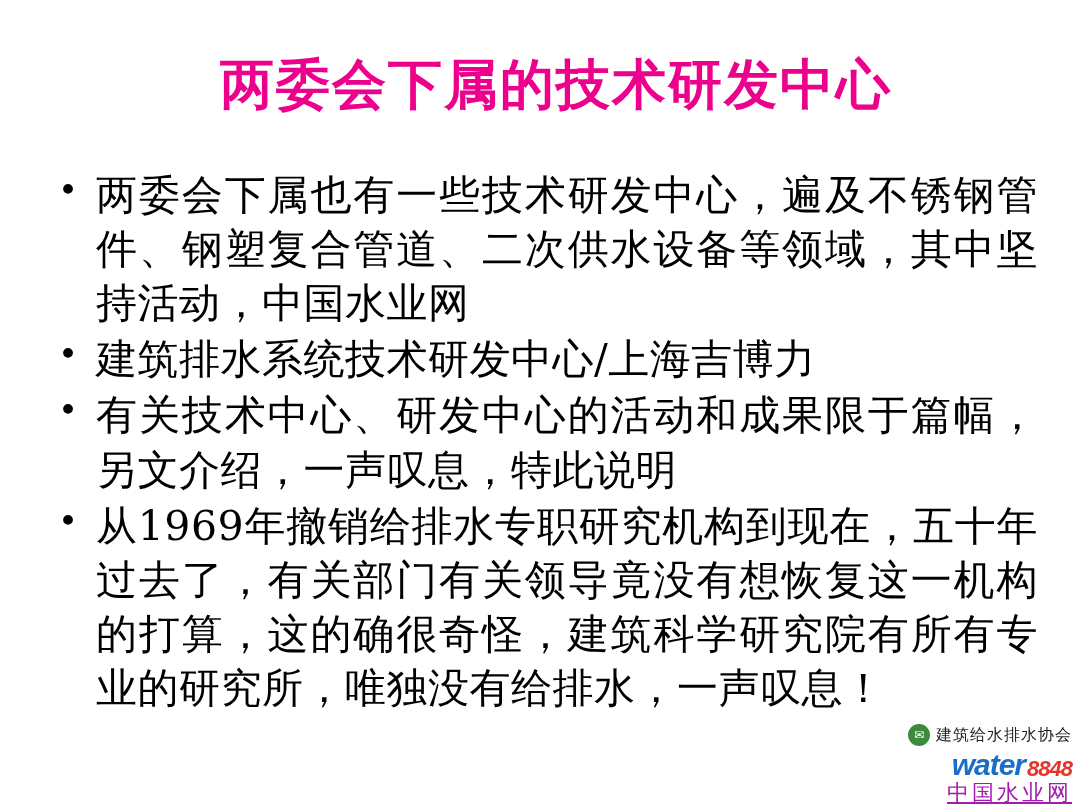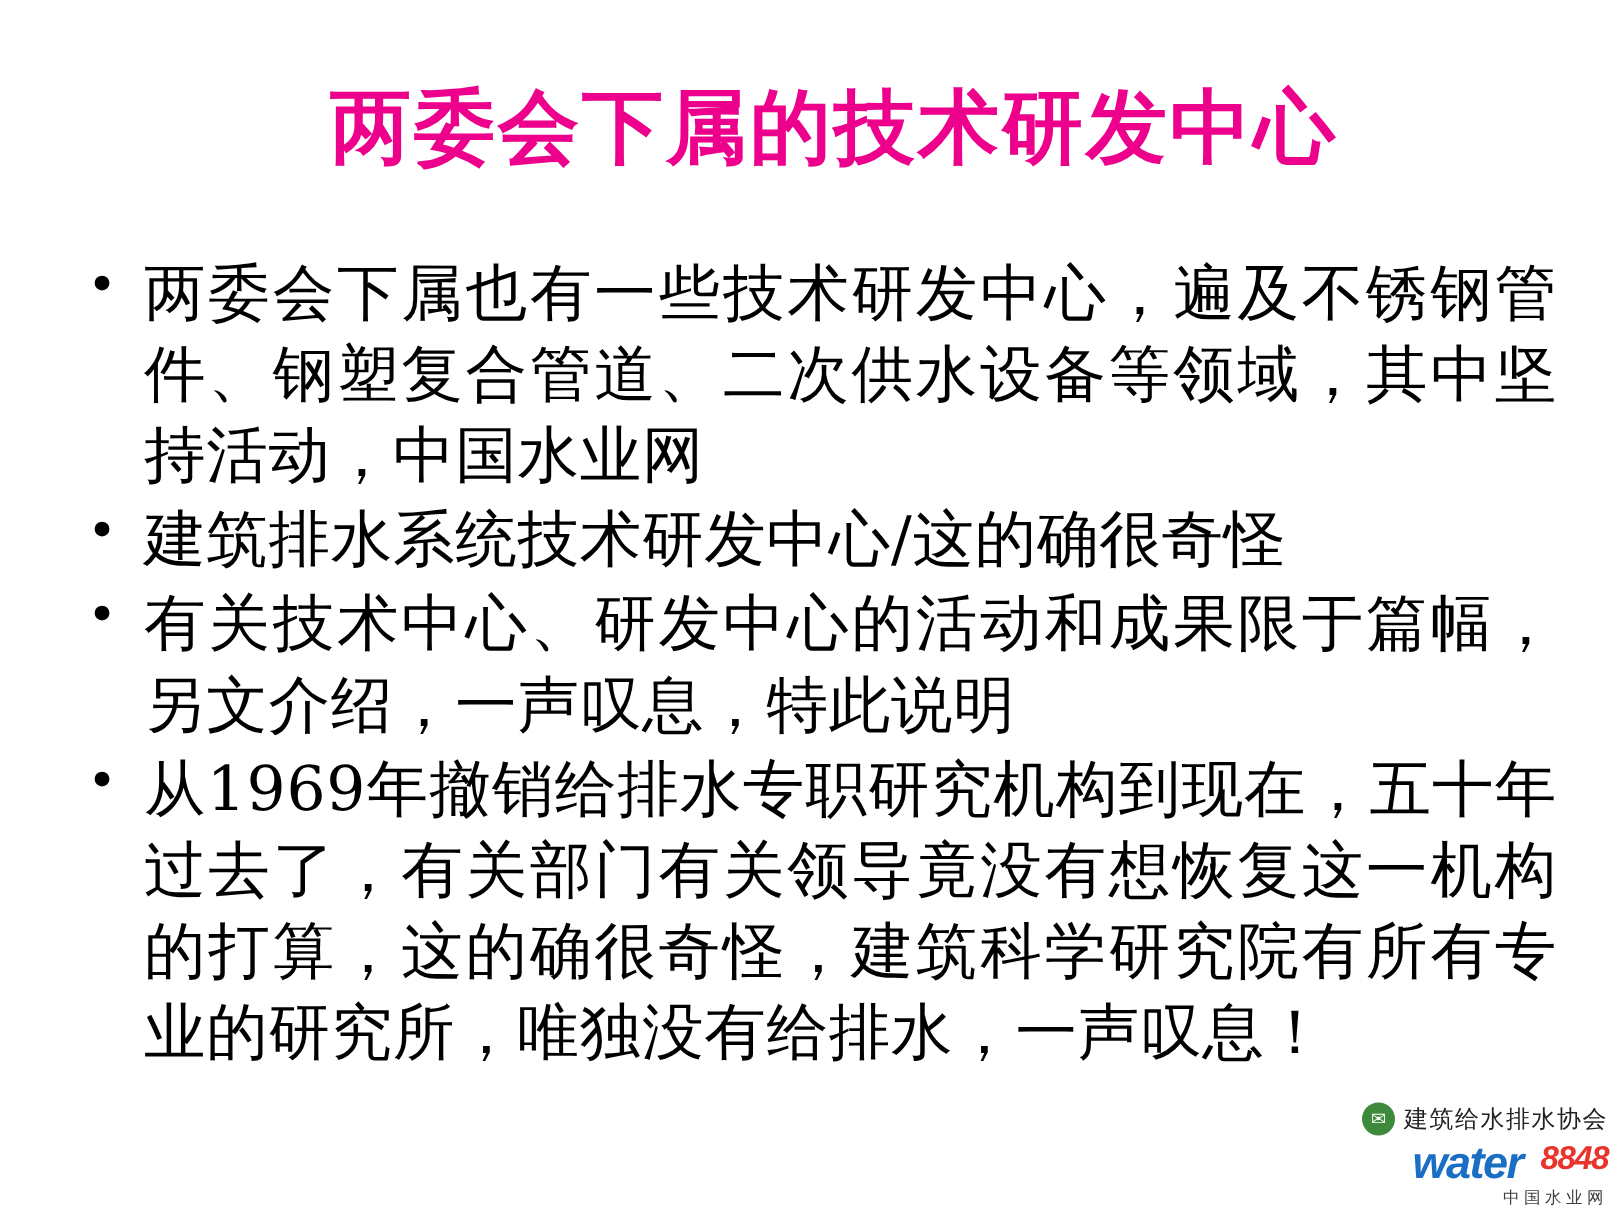--- a/index.html
+++ b/index.html
@@ -98,62 +98,63 @@
   }
   .wm-assoc {
     font-size: 16px;
     color: #222222;
     font-family: "DejaVu Serif", "Liberation Serif", serif;
     letter-spacing: 1px;
   }
   .wm-row2 {
     margin-top: 4px;
     display: flex;
-    align-items: flex-start;
-    gap: 12px;
+    align-items: flex-end;
+    gap: 2px;
   }
   .wm-water {
     font-size: 30px;
     font-weight: bold;
     font-style: italic;
     color: #1a6fc4;
     font-family: "Liberation Sans", sans-serif;
     letter-spacing: -1px;
   }
   .wm-num {
     font-size: 22px;
     font-weight: bold;
     font-style: italic;
     color: #e8342a;
     font-family: "Liberation Sans", sans-serif;
     letter-spacing: -1px;
   }
   .wm-row3 {
     margin-top: 2px;
-    font-size: 11px;
-    color: #404040;
+    font-size: 22px;
+    color: #a21caf;
     font-family: "DejaVu Serif", "Liberation Serif", serif;
     letter-spacing: 3px;
+    text-decoration: underline;
   }
 </style>
 </head>
 <body>
 
 <div class="slide">
 
   <div class="slide-title">两委会下属的技术研发中心</div>
 
   <ul class="bullet-list">
     <li class="bullet-item">
       <span class="bullet-marker">•</span>
       <span class="bullet-text">两委会下属也有一些技术研发中心，遍及不锈钢管件、钢塑复合管道、二次供水设备等领域，其中坚持活动，中国水业网</span>
     </li>
     <li class="bullet-item">
       <span class="bullet-marker">•</span>
-      <span class="bullet-text">建筑排水系统技术研发中心/这的确很奇怪</span>
+      <span class="bullet-text">建筑排水系统技术研发中心/上海吉博力</span>
     </li>
     <li class="bullet-item">
       <span class="bullet-marker">•</span>
       <span class="bullet-text">有关技术中心、研发中心的活动和成果限于篇幅，另文介绍，一声叹息，特此说明</span>
     </li>
     <li class="bullet-item">
       <span class="bullet-marker">•</span>
       <span class="bullet-text">从1969年撤销给排水专职研究机构到现在，五十年过去了，有关部门有关领导竟没有想恢复这一机构的打算，这的确很奇怪，建筑科学研究院有所有专业的研究所，唯独没有给排水，一声叹息！</span>
     </li>
   </ul>

